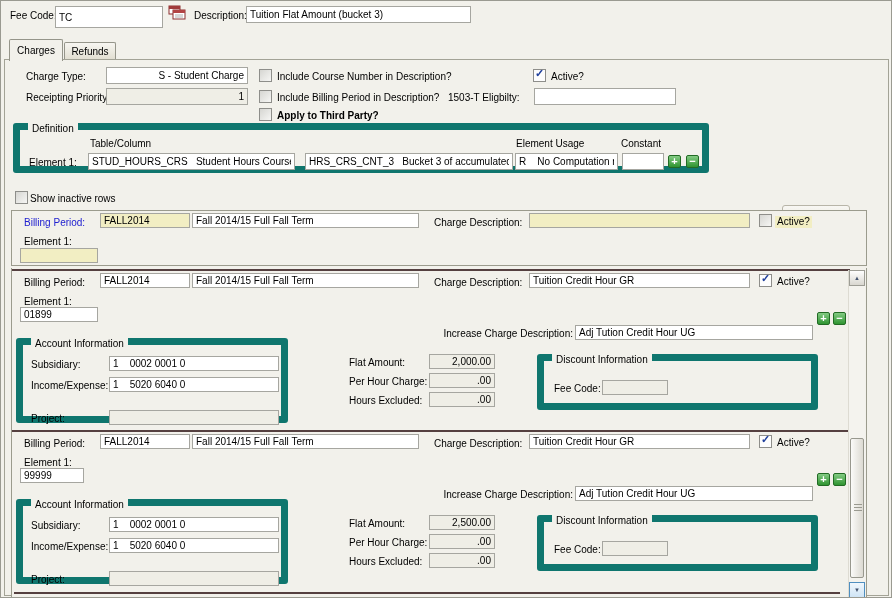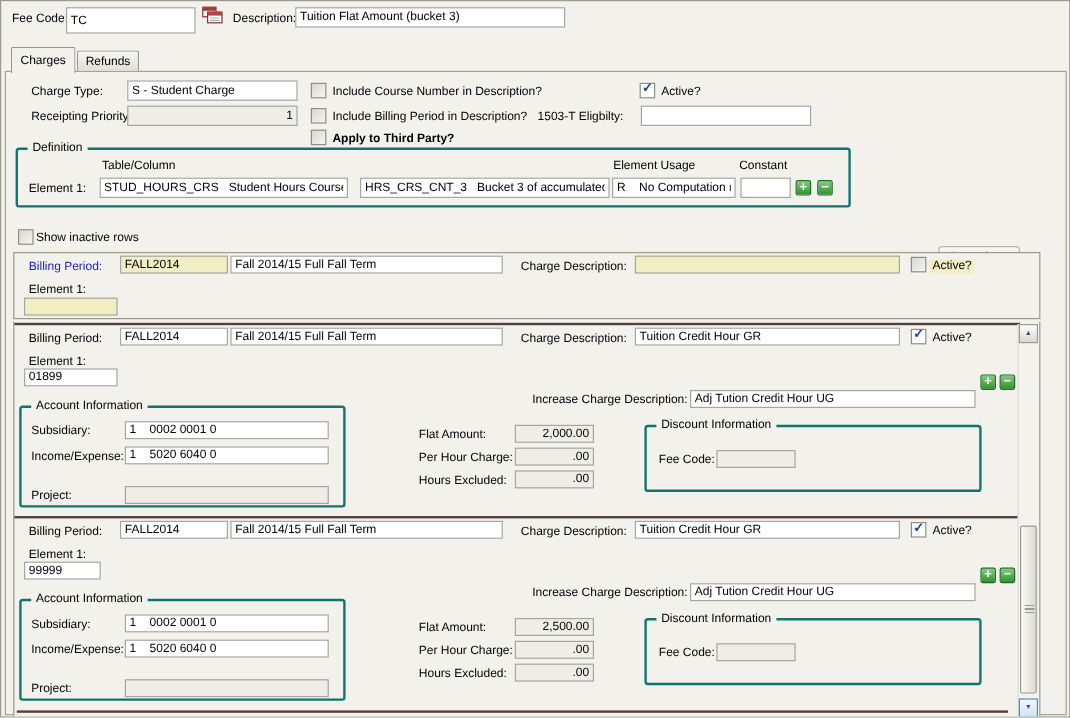--- a/index.html
+++ b/index.html
@@ -8,21 +8,21 @@
   .lbl{position:absolute;white-space:nowrap;font-size:10px;line-height:12px;}
   .inp{position:absolute;box-sizing:border-box;border:1px solid #a6a6a0;background:#fff;
        font-family:"Liberation Sans",sans-serif;font-size:10px;padding:0 3px;color:#000;}
   .yellow{background:#f2eec3;}
   .grey{background:#efeee6;}
   .ralign{text-align:right;}
   .cb{position:absolute;width:13px;height:13px;box-sizing:border-box;border:1px solid #8e8e8a;
       background:linear-gradient(135deg,#d6d6d2,#f6f6f4);}
   .cb.checked{background:#fdfdfd;}
   .cb .mark{position:absolute;top:-3px;left:1px;color:#21409c;font-size:11px;font-weight:bold;}
-  .grp{position:absolute;border:2px solid #0f766e;border-radius:3px;box-sizing:border-box;}
+  .grp{position:absolute;border:7px solid #0f766e;border-radius:3px;box-sizing:border-box;}
   .grp>.legend{position:absolute;top:-7px;left:8px;background:#f2f1eb;padding:0 4px;font-size:10px;white-space:nowrap;}
   .gbtn{position:absolute;width:13px;height:13px;box-sizing:border-box;border:1px solid #226b24;border-radius:2px;
         background:linear-gradient(#83cb83,#2f9431);color:#fff;font-weight:bold;font-size:11px;line-height:10px;
         text-align:center;cursor:pointer;}
   .tab{position:absolute;box-sizing:border-box;border:1px solid #95958a;border-bottom:none;
        border-radius:2px 2px 0 0;text-align:center;font-size:10px;}
   .tab.active{background:#f2f1eb;z-index:3;}
   .tab.inactive{background:linear-gradient(#f7f6f1,#e2dfd2);z-index:1;}
   .tabpage{position:absolute;left:3px;top:58px;width:885px;height:537px;border:1px solid #a3a396;box-sizing:border-box;}
   .rowbox{position:absolute;left:10px;top:209px;width:856px;height:56px;border:1px solid #9b9b8d;box-sizing:border-box;background:#f2f1eb;}
@@ -55,21 +55,21 @@
     <line x1="7" y1="12" x2="15" y2="12" stroke="#b0b0b0"></line>
   </svg></span>
   <span class="lbl" style="left:193px;top:9px;">Description:</span>
   <input class="inp" style="left: 245px; top: 5px; width: 225px; height: 17px;" value="Tuition Flat Amount (bucket 3)">
 
   <div class="tab active" style="left:8px;top:38px;width:54px;height:22px;line-height:21px;"><span>Charges</span></div>
   <div class="tab inactive" style="left:63px;top:41px;width:52px;height:17px;line-height:17px;"><span>Refunds</span></div>
   <div class="tabpage"></div>
 
   <span class="lbl" style="left:25px;top:70px;">Charge Type:</span>
-  <input class="inp" style="left: 105px; top: 66px; width: 142px; height: 17px;" value="S - Student Charge">
+  <input class="inp" style="left: 105px; top: 66px; width: 142px; height: 17px; text-align: right;" value="S - Student Charge">
   <span class="cb" style="left:258px;top:68px;"></span>
   <span class="lbl" style="left:276px;top:70px;">Include Course Number in Description?</span>
   <span class="cb checked" style="left:532px;top:68px;">
       <span class="mark">✓</span>
     </span>
   <span class="lbl" style="left:550px;top:70px;">Active?</span>
 
   <span class="lbl" style="left:25px;top:91px;">Receipting Priority:</span>
   <input class="inp grey ralign" style="left: 105px; top: 87px; width: 142px; height: 17px;" value="1">
   <span class="cb" style="left:258px;top:89px;"></span>

